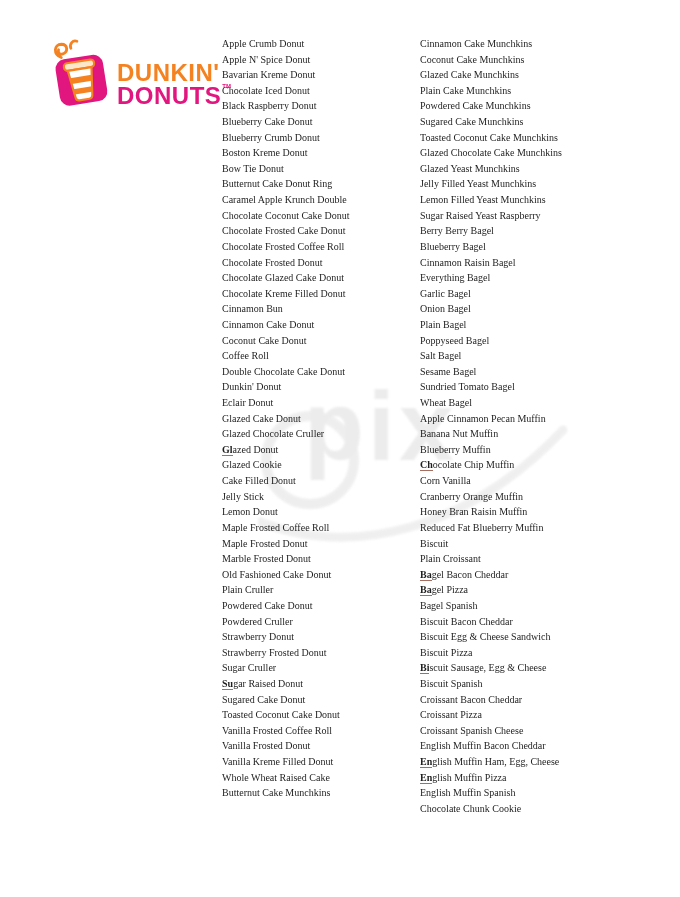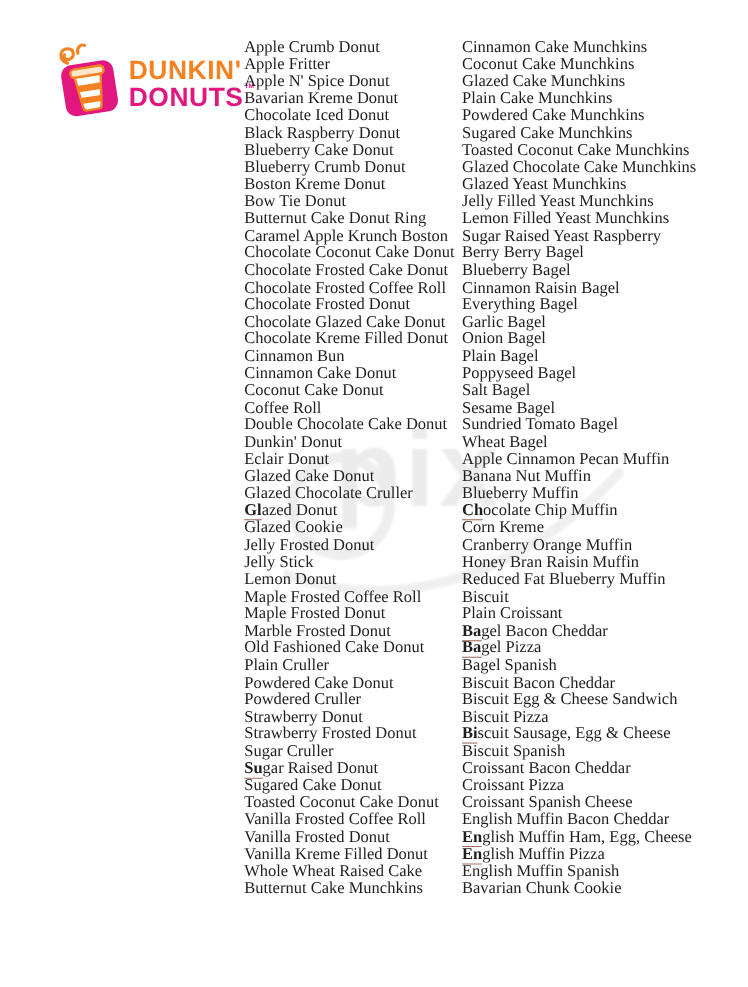--- a/index.html
+++ b/index.html
@@ -10,21 +10,21 @@
   .page{
     position:relative;
     width:680px;height:897px;
     background:#ffffff;
     overflow:hidden;
     font-family:"Liberation Serif", serif;
   }
   
   .logo{
     position:absolute;left:48px;top:34px;
-    display:flex;align-items:center;gap:3px;
+    display:flex;align-items:flex-end;gap:3px;
     z-index:2;
   }
   .cup{width:66px;height:74px;flex:0 0 auto;}
   .cup-tile{fill:var(--dd-pink);}
   .cup-body{fill:#ffffff;stroke:var(--dd-orange);stroke-width:2;}
   .cup-rim{fill:#fde7cb;stroke:var(--dd-orange);stroke-width:2;}
   .cup-stripe{fill:var(--dd-orange);}
   .cup-steam{fill:none;stroke:var(--dd-orange);stroke-width:2.6;stroke-linecap:round;}
   .logo-text{
     padding-top:12px;
@@ -49,21 +49,21 @@
     position:absolute;left:46px;top:-20px;
     font-family:"Liberation Sans", sans-serif;
     font-weight:bold;font-size:98px;
     color:#e0e0e0;letter-spacing:4px;
   }
   
   .menu{
     position:absolute;left:222px;top:36px;
     z-index:3;
     display:flex;
-    font-size:15px;
+    font-size:10px;
     line-height:15.62px;
     color:#1e1e1e;
   }
   .col{width:198px;white-space:nowrap;}
   .col2{width:250px;}
   .menu-item{height:15.62px;}
   .lead-u{border-bottom:1px solid rgba(143,74,58,.8);font-weight:bold;}
 </style>
 </head>
 <body>
@@ -92,49 +92,48 @@
     <svg class="wm-shapes" viewBox="0 0 320 160" aria-hidden="true">
       <circle cx="52" cy="70" r="44" fill="none" stroke="#e4e4e4" stroke-width="10"></circle>
       <path d="M2,132 C95,168 210,140 305,40" fill="none" stroke="#e6e6e6" stroke-width="9" stroke-linecap="round"></path>
     </svg>
     <span class="wm-text">pix</span>
   </div>
 
   <div class="menu">
     <div class="col">
         <div class="menu-item">Apple Crumb Donut</div>
-        <div class="menu-item">Apple Fritter</div>
         <div class="menu-item">Apple N' Spice Donut</div>
         <div class="menu-item">Bavarian Kreme Donut</div>
         <div class="menu-item">Chocolate Iced Donut</div>
         <div class="menu-item">Black Raspberry Donut</div>
         <div class="menu-item">Blueberry Cake Donut</div>
         <div class="menu-item">Blueberry Crumb Donut</div>
         <div class="menu-item">Boston Kreme Donut</div>
         <div class="menu-item">Bow Tie Donut</div>
         <div class="menu-item">Butternut Cake Donut Ring</div>
-        <div class="menu-item">Caramel Apple Krunch Boston</div>
+        <div class="menu-item">Caramel Apple Krunch Double</div>
         <div class="menu-item">Chocolate Coconut Cake Donut</div>
         <div class="menu-item">Chocolate Frosted Cake Donut</div>
         <div class="menu-item">Chocolate Frosted Coffee Roll</div>
         <div class="menu-item">Chocolate Frosted Donut</div>
         <div class="menu-item">Chocolate Glazed Cake Donut</div>
         <div class="menu-item">Chocolate Kreme Filled Donut</div>
         <div class="menu-item">Cinnamon Bun</div>
         <div class="menu-item">Cinnamon Cake Donut</div>
         <div class="menu-item">Coconut Cake Donut</div>
         <div class="menu-item">Coffee Roll</div>
         <div class="menu-item">Double Chocolate Cake Donut</div>
         <div class="menu-item">Dunkin' Donut</div>
         <div class="menu-item">Eclair Donut</div>
         <div class="menu-item">Glazed Cake Donut</div>
         <div class="menu-item">Glazed Chocolate Cruller</div>
         <div class="menu-item"><span class="lead-u">Gl</span>azed Donut</div>
         <div class="menu-item">Glazed Cookie</div>
-        <div class="menu-item">Jelly Frosted Donut</div>
+        <div class="menu-item">Cake Filled Donut</div>
         <div class="menu-item">Jelly Stick</div>
         <div class="menu-item">Lemon Donut</div>
         <div class="menu-item">Maple Frosted Coffee Roll</div>
         <div class="menu-item">Maple Frosted Donut</div>
         <div class="menu-item">Marble Frosted Donut</div>
         <div class="menu-item">Old Fashioned Cake Donut</div>
         <div class="menu-item">Plain Cruller</div>
         <div class="menu-item">Powdered Cake Donut</div>
         <div class="menu-item">Powdered Cruller</div>
         <div class="menu-item">Strawberry Donut</div>
@@ -171,38 +170,38 @@
         <div class="menu-item">Plain Bagel</div>
         <div class="menu-item">Poppyseed Bagel</div>
         <div class="menu-item">Salt Bagel</div>
         <div class="menu-item">Sesame Bagel</div>
         <div class="menu-item">Sundried Tomato Bagel</div>
         <div class="menu-item">Wheat Bagel</div>
         <div class="menu-item">Apple Cinnamon Pecan Muffin</div>
         <div class="menu-item">Banana Nut Muffin</div>
         <div class="menu-item">Blueberry Muffin</div>
         <div class="menu-item"><span class="lead-u">Ch</span>ocolate Chip Muffin</div>
-        <div class="menu-item">Corn Kreme</div>
+        <div class="menu-item">Corn Vanilla</div>
         <div class="menu-item">Cranberry Orange Muffin</div>
         <div class="menu-item">Honey Bran Raisin Muffin</div>
         <div class="menu-item">Reduced Fat Blueberry Muffin</div>
         <div class="menu-item">Biscuit</div>
         <div class="menu-item">Plain Croissant</div>
         <div class="menu-item"><span class="lead-u">Ba</span>gel Bacon Cheddar</div>
         <div class="menu-item"><span class="lead-u">Ba</span>gel Pizza</div>
         <div class="menu-item">Bagel Spanish</div>
         <div class="menu-item">Biscuit Bacon Cheddar</div>
         <div class="menu-item">Biscuit Egg &amp; Cheese Sandwich</div>
         <div class="menu-item">Biscuit Pizza</div>
         <div class="menu-item"><span class="lead-u">Bi</span>scuit Sausage, Egg &amp; Cheese</div>
         <div class="menu-item">Biscuit Spanish</div>
         <div class="menu-item">Croissant Bacon Cheddar</div>
         <div class="menu-item">Croissant Pizza</div>
         <div class="menu-item">Croissant Spanish Cheese</div>
         <div class="menu-item">English Muffin Bacon Cheddar</div>
         <div class="menu-item"><span class="lead-u">En</span>glish Muffin Ham, Egg, Cheese</div>
         <div class="menu-item"><span class="lead-u">En</span>glish Muffin Pizza</div>
         <div class="menu-item">English Muffin Spanish</div>
-        <div class="menu-item">Bavarian Chunk Cookie</div>
+        <div class="menu-item">Chocolate Chunk Cookie</div>
       </div>
   </div>
 
 </div>
 
 </body></html>

